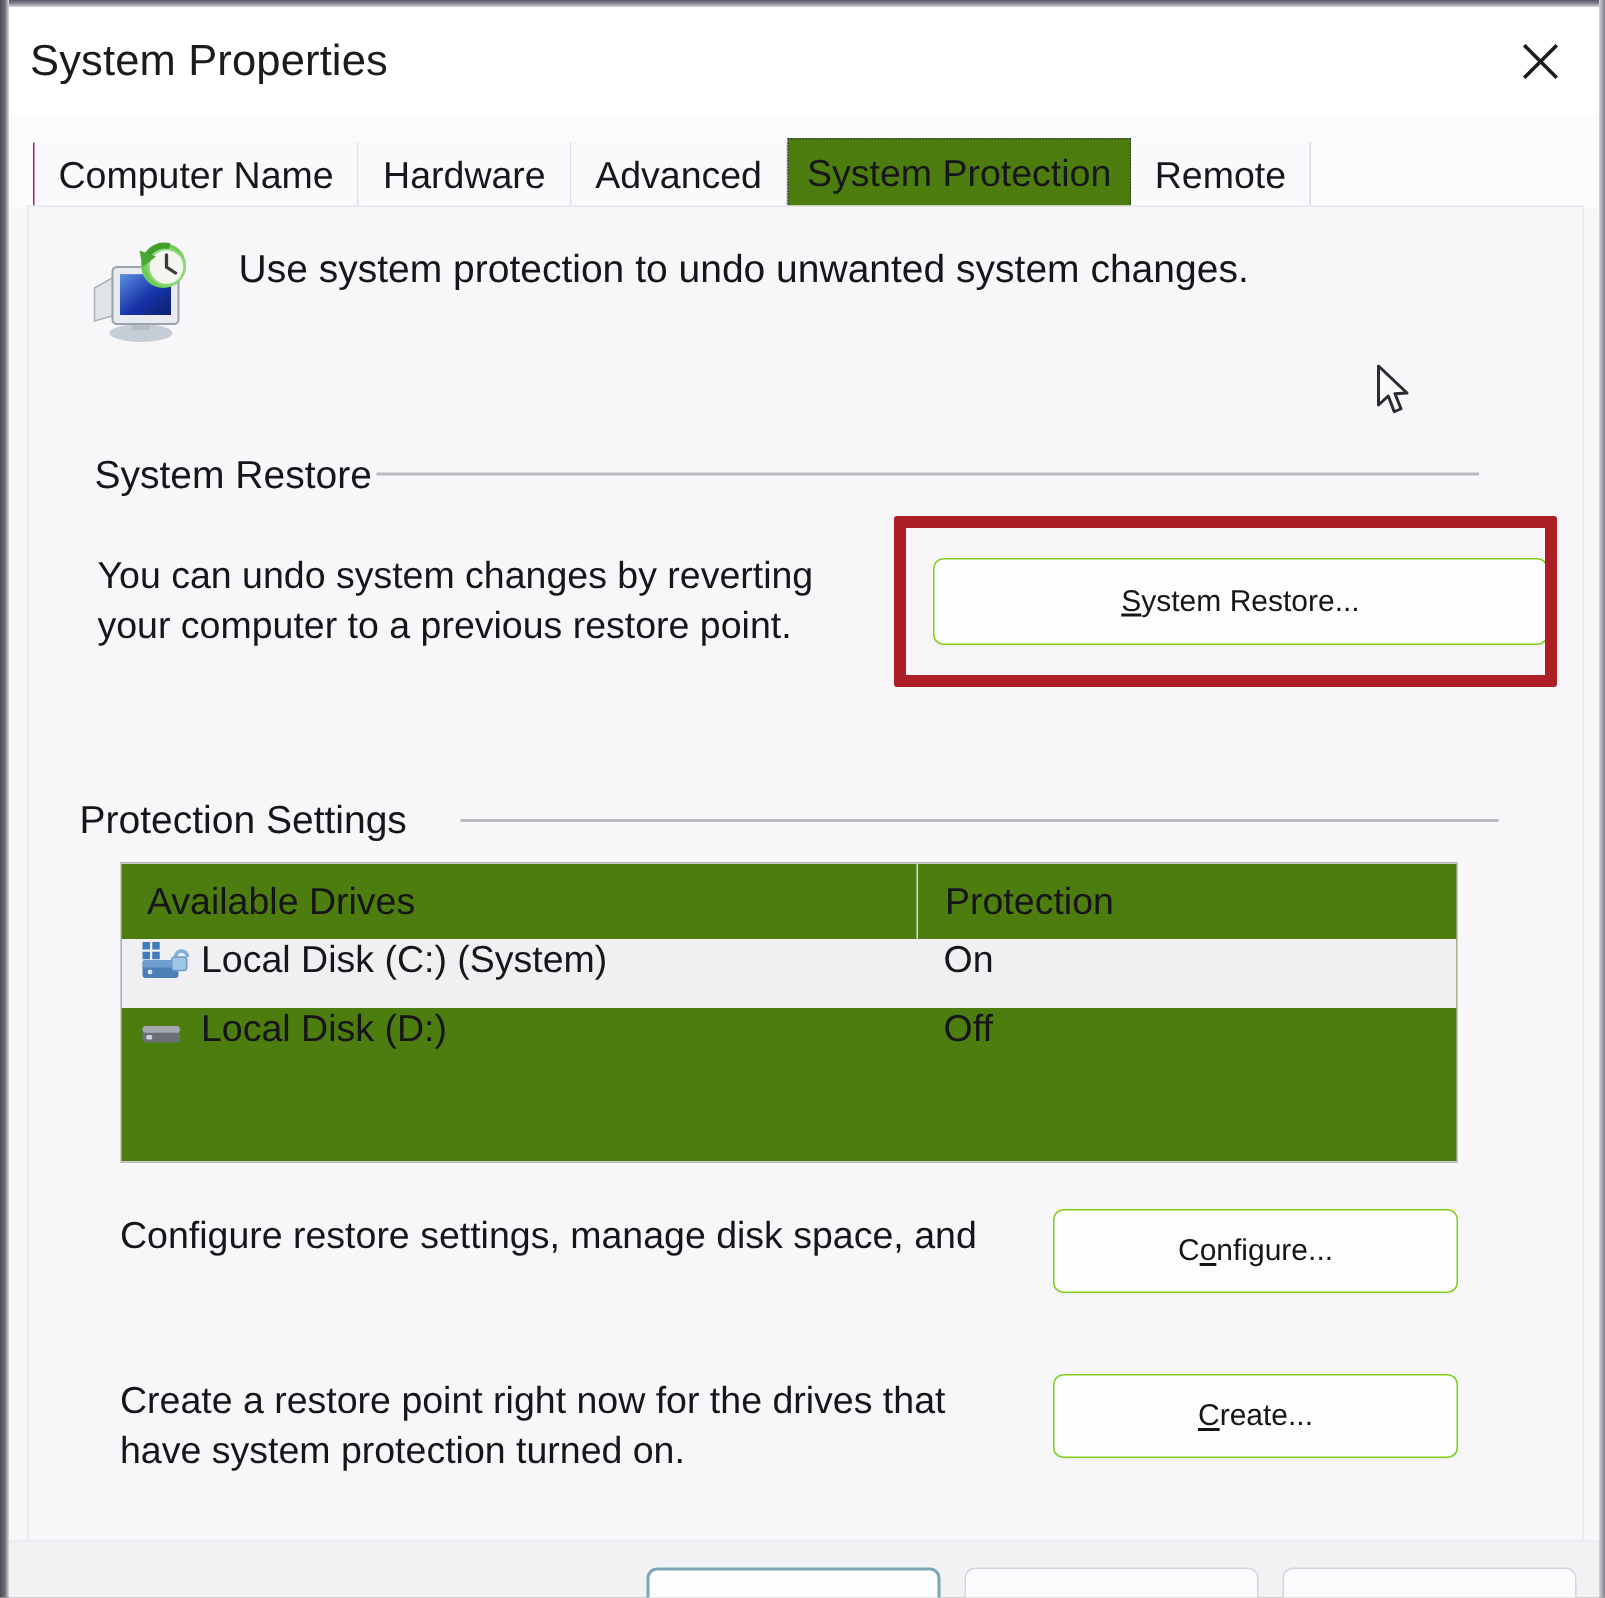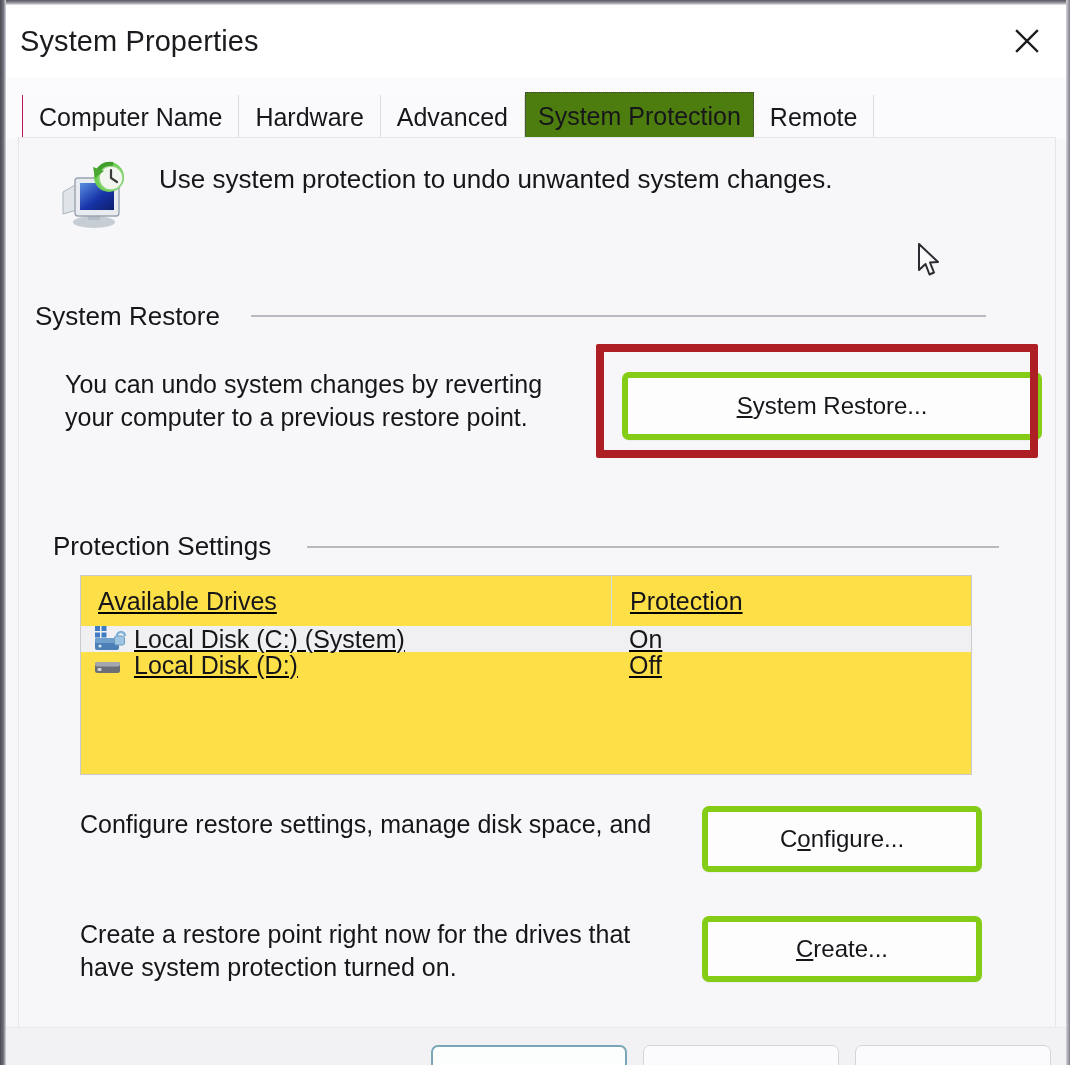--- a/index.html
+++ b/index.html
@@ -159,26 +159,26 @@
     position: absolute;
     font-size: 25px;
     line-height: 33px;
     color: #16161a;
   }
 
   
   .btn {
     position: absolute;
     background: #fdfdfe;
-    border: 6px solid #84cc16;
+    border: 1px solid #84cc16;
     border-radius: 7px;
     display: flex;
     align-items: center;
     justify-content: center;
-    font-size: 24px;
+    font-size: 20px;
     color: #16161a;
     box-shadow: 0 1px 1px rgba(0,0,0,0.045);
     cursor: default;
     white-space: nowrap;
   }
   .btn u { text-decoration: underline; text-underline-offset: 2px; }
 
   
   #redbox {
     position: absolute;
@@ -191,24 +191,23 @@
     border-radius: 2px;
   }
 
   
   #drive-list {
     position: absolute;
     left: 80px;
     top: 575px;
     width: 890px;
     height: 198px;
-    background: #fde047;
+    background: #4d7c0f;
     border: 1px solid #c9c9d1;
     overflow: hidden;
-    text-decoration: underline;
   }
   .dl-header {
     position: relative;
     height: 50px;
     display: flex;
     align-items: center;
   }
   .dl-header .col1 {
     width: 530px;
     padding-left: 17px;
@@ -220,23 +219,23 @@
     padding-left: 18px;
     font-size: 25px;
     color: #16161a;
     border-left: 1px solid #d9d9e0;
     height: 50px;
     display: flex;
     align-items: center;
     box-sizing: border-box;
   }
   .dl-row {
-    height: 26px;
-    display: flex;
-    align-items: center;
+    height: 46px;
+    display: flex;
+    align-items: flex-start;
     cursor: default;
   }
   .dl-row.selected { background: #f0f0f3; }
   .dl-row .col1 {
     width: 530px;
     padding-left: 13px;
     font-size: 25px;
     color: #16161a;
     display: flex;
     align-items: center;
@@ -350,21 +349,21 @@
 
         <circle cx="52" cy="19" r="15" fill="#6fcf53"></circle>
         <circle cx="54" cy="20" r="12" fill="#f2f6ef" stroke="#8fd47a" stroke-width="1.6"></circle>
         <path d="M54 12 L54 20 L60 24" stroke="#3a3a3a" stroke-width="2.2" fill="none" stroke-linecap="round"></path>
         <path d="M40 14 q6 -10 16 -8" stroke="#3f9e2c" stroke-width="4" fill="none"></path>
         <path d="M38 20 L36 9 L47 13 Z" fill="#4aa832"></path>
       </svg>
     </div>
     <div id="sp-header-text">Use system protection to undo unwanted system changes.</div>
 
-    <div class="group-label" style="left:16px; top:163px;">System Restore</div>
+    <div class="group-label" style="left:44px; top:163px;">System Restore</div>
     <div class="group-rule" style="left:232px; top:177px; width:735px;"></div>
 
     <div class="body-text" style="left:46px; top:230px; width:520px;">
       <span>You can undo system changes by reverting</span><br>
       <span>your computer to a previous restore point.</span>
     </div>
 
     <div class="btn" style="left:603px; top:234px; width:408px; height:56px;">
       <span><u>S</u><span>ystem Restore...</span></span>
     </div>

